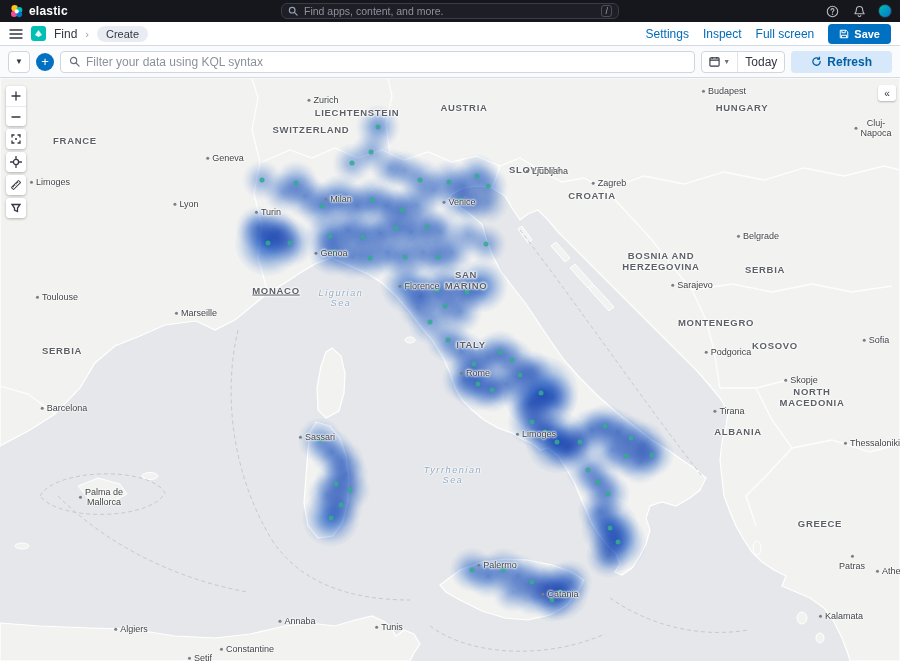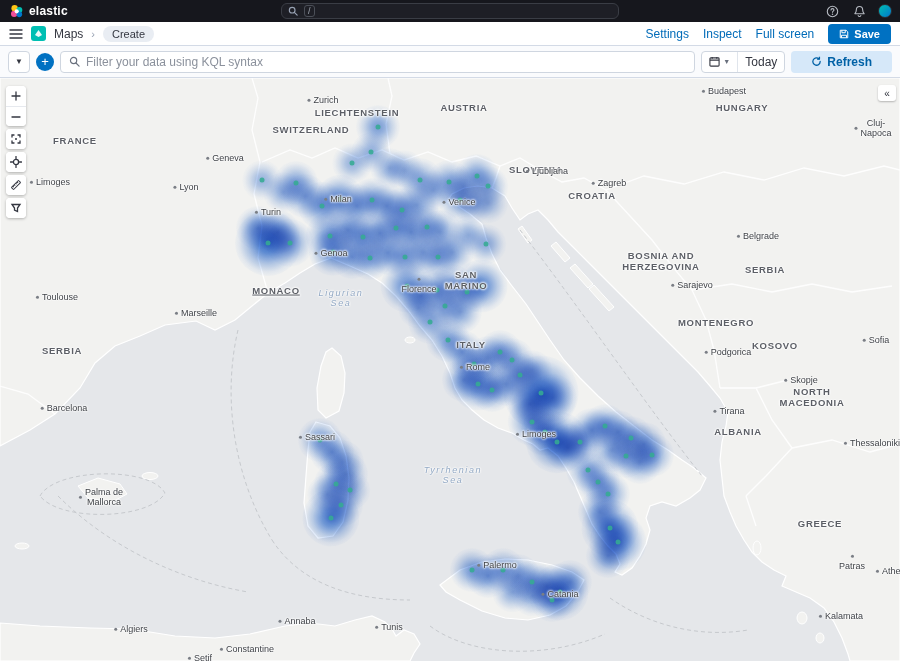--- a/index.html
+++ b/index.html
@@ -104,20 +104,21 @@
         <circle cx="8.2" cy="7.8" r="2.2" fill="#fff"></circle>
       </svg>
     </span>
     <span class="brand">elastic</span>
   </div>
   <div class="gsearch">
     <svg width="10" height="10" viewBox="0 0 12 12">
       <circle cx="5" cy="5" r="3.4" fill="none" stroke="#98a2b3" stroke-width="1.4"></circle>
       <path d="M7.6 7.6L11 11" stroke="#98a2b3" stroke-width="1.4" stroke-linecap="round"></path>
     </svg>
+    <span class="ph">Find apps, content, and more.</span>
     <span class="kbd">/</span>
   </div>
   <div class="hicons">
     <span class="hicon">
       <svg width="13" height="13" viewBox="0 0 14 14">
         <circle cx="7" cy="7" r="5.6" fill="none" stroke="#b6bac2" stroke-width="1.2"></circle>
         <path d="M5.4 5.4c0-2 3.2-2 3.2 0 0 1.2-1.6 1.2-1.6 2.4" fill="none" stroke="#b6bac2" stroke-width="1.2" stroke-linecap="round"></path>
         <circle cx="7" cy="10" r=".8" fill="#b6bac2"></circle>
       </svg>
     </span>
@@ -131,21 +132,21 @@
   </div>
 </div>
 
 <div class="navbar">
   <button class="icon-btn">
     <svg width="14" height="12" viewBox="0 0 14 12">
       <path d="M1 2h12M1 6h12M1 10h12" stroke="#343741" stroke-width="1.4" stroke-linecap="round"></path>
     </svg>
   </button>
   <span class="appicon"></span>
-  <span class="crumb">Maps</span>
+  <span class="crumb">Find</span>
   <span class="crumb-sep">›</span>
   <span class="crumb-pill">Create</span>
   <div class="navlinks">
     <button class="navlink">Settings</button>
     <button class="navlink">Inspect</button>
     <button class="navlink">Full screen</button>
     <button class="save-btn">
       <svg width="10" height="10" viewBox="0 0 12 12">
         <path d="M1.5 1.5h7l2 2v7h-9z" fill="none" stroke="#fff" stroke-width="1.2" stroke-linejoin="round"></path>
         <path d="M3.5 1.5v3h4v-3M3 10.5V7.5h6v3" fill="none" stroke="#fff" stroke-width="1.2"></path>
@@ -438,28 +439,28 @@
 MACEDONIA</div>
       <div class="lbl country" style="left: 738px; top: 354px;">ALBANIA</div>
       <div class="lbl country" style="left: 820px; top: 446px;">GREECE</div>
       <div class="lbl country" style="left: 62px; top: 273px;">SERBIA</div>
       <div class="lbl country" style="left: 276px; top: 213px; text-decoration: underline;">MONACO</div>
       <div class="lbl country" style="left: 466px; top: 203px;">SAN
 MARINO</div>
       <div class="lbl country" style="left: 471px; top: 267px;">ITALY</div>
       <div class="lbl city" style="left: 323px; top: 22px; justify-content: center;"><span class="cdot"></span><span>Zurich</span></div>
       <div class="lbl city" style="left: 225px; top: 80px;"><span class="cdot"></span><span>Geneva</span></div>
-      <div class="lbl city" style="left: 186px; top: 109px;"><span class="cdot"></span><span>Lyon</span></div>
+      <div class="lbl city" style="left: 186px; top: 126px;"><span class="cdot"></span><span>Lyon</span></div>
       <div class="lbl city" style="left: 50px; top: 104px;"><span class="cdot"></span><span>Limoges</span></div>
       <div class="lbl city" style="left: 268px; top: 134px;"><span class="cdot"></span><span>Turin</span></div>
       <div class="lbl city" style="left: 338px; top: 121px;"><span class="cdot"></span><span>Milan</span></div>
       <div class="lbl city" style="left: 459px; top: 124px;"><span class="cdot"></span><span>Venice</span></div>
       <div class="lbl city" style="left: 331px; top: 175px;"><span class="cdot"></span><span>Genoa</span></div>
-      <div class="lbl city" style="left: 419px; top: 208px; flex-direction: column;"><span class="cdot"></span><span>Florence</span></div>
-      <div class="lbl city" style="left: 475px; top: 289px;"><span class="cdot"></span><span>Rome</span></div>
+      <div class="lbl city" style="left: 419px; top: 208px;"><span class="cdot"></span><span>Florence</span></div>
+      <div class="lbl city" style="left: 475px; top: 295px;"><span class="cdot"></span><span>Rome</span></div>
       <div class="lbl city" style="left: 536px; top: 356px;"><span class="cdot"></span><span>Limoges</span></div>
       <div class="lbl city" style="left: 547px; top: 93px;"><span class="cdot"></span><span>Ljubljana</span></div>
       <div class="lbl city" style="left: 609px; top: 105px;"><span class="cdot"></span><span>Zagreb</span></div>
       <div class="lbl city" style="left: 758px; top: 158px;"><span class="cdot"></span><span>Belgrade</span></div>
       <div class="lbl city" style="left: 692px; top: 207px;"><span class="cdot"></span><span>Sarajevo</span></div>
       <div class="lbl city" style="left: 728px; top: 274px;"><span class="cdot"></span><span>Podgorica</span></div>
       <div class="lbl city" style="left: 801px; top: 302px;"><span class="cdot"></span><span>Skopje</span></div>
       <div class="lbl city" style="left: 729px; top: 333px;"><span class="cdot"></span><span>Tirana</span></div>
       <div class="lbl city" style="left: 876px; top: 262px;"><span class="cdot"></span><span>Sofia</span></div>
       <div class="lbl city" style="left: 724px; top: 13px;"><span class="cdot"></span><span>Budapest</span></div>

